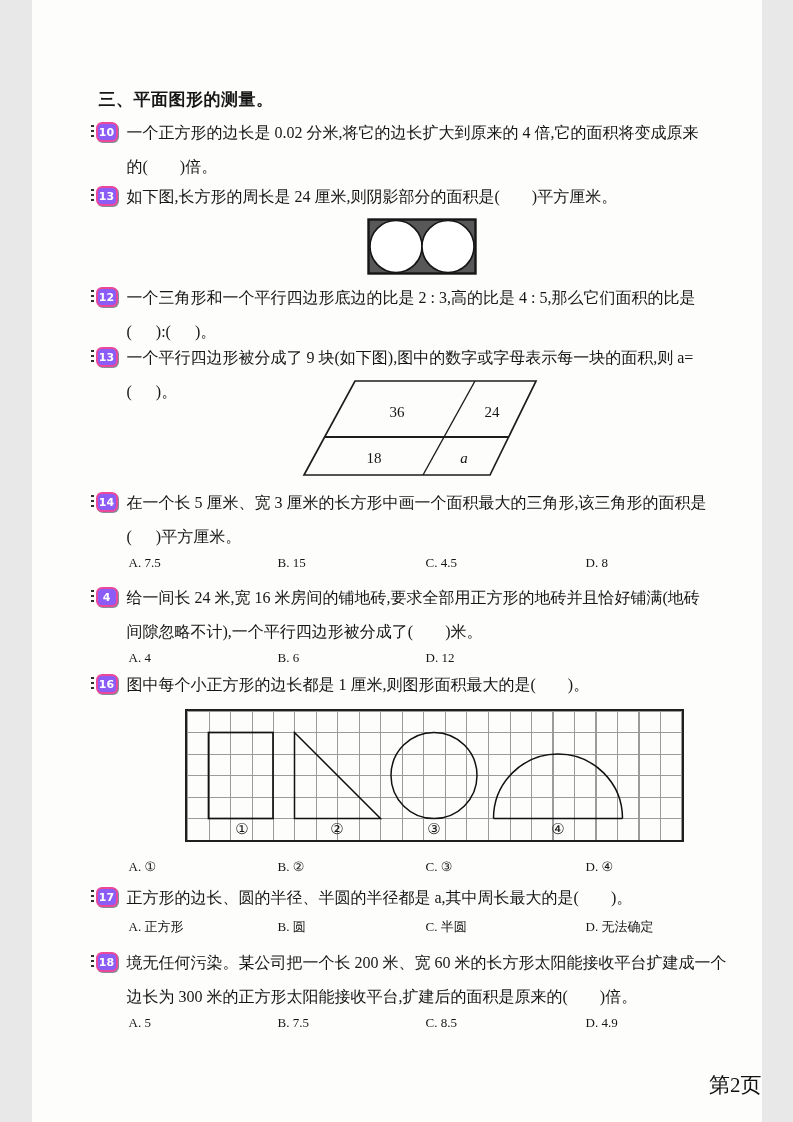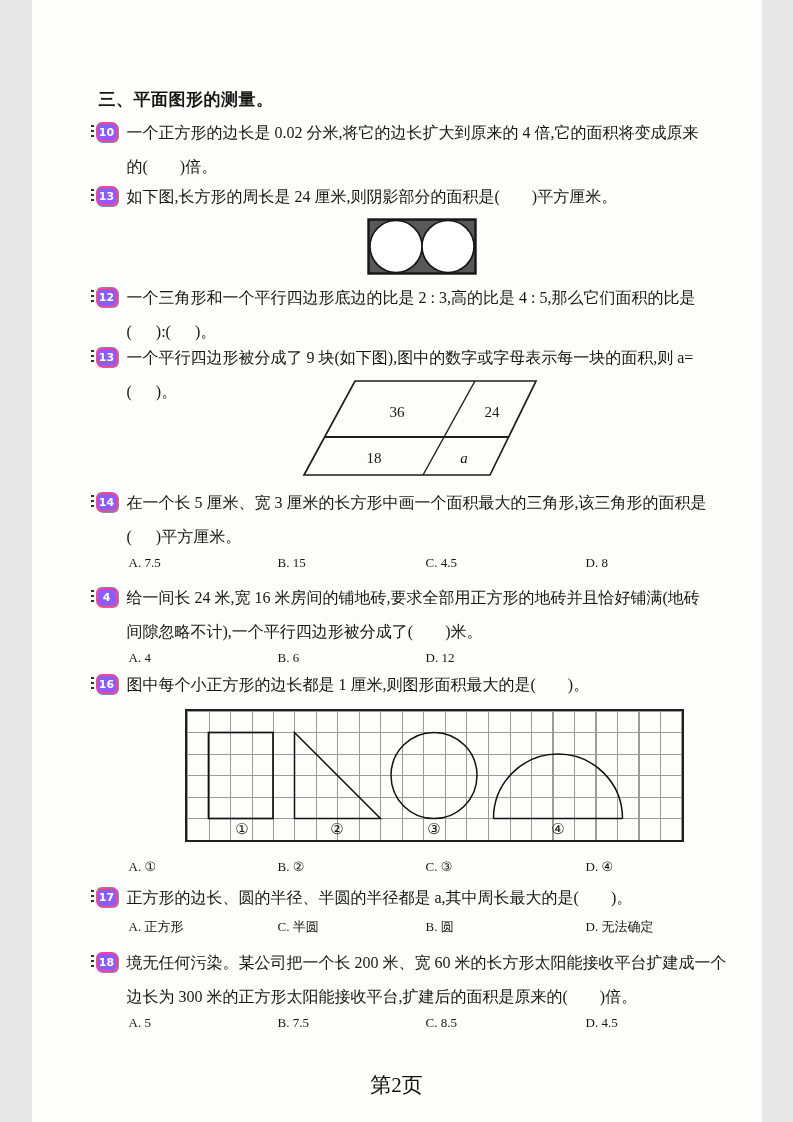--- a/index.html
+++ b/index.html
@@ -40,21 +40,21 @@
     position:relative; margin:7px 0 0 58px; width:495px; height:129px;
     border:2px solid #1f1f1f; box-sizing:content-box; background-color:#fdfdfc;
     background-image:
       repeating-linear-gradient(to right,#9b9b9b 0 1px,transparent 1px 21.5px),
       repeating-linear-gradient(to bottom,#9b9b9b 0 1px,transparent 1px 21.5px);
   }
   .grid16 svg { position:absolute; left:0; top:0; }
   .grid16 + .options { margin-top:10px; }
   .fig-label { font-size:15px; fill:#161616; font-family:"Liberation Serif","DejaVu Serif",serif; }
   .footer {
-    position:absolute; left:0; right:0; top:1071px; text-align:center;
+    position:absolute; left:0; right:0; top:1071px; text-align:right;
     font-size:21px; color:#111;
   }
   svg text { user-select:none; }
 </style>
 </head>
 <body>
 
 <div class="page">
 
   <div class="section-title">三、平面图形的测量。</div>
@@ -158,36 +158,36 @@
       </div>
     </div>
   </div>
 
   <div class="question" style="top:881px">
     <span class="badge">17</span>
     <div class="qbody">
       <div class="qline">正方形的边长、圆的半径、半圆的半径都是 a,其中周长最大的是(        )。</div>
       <div class="options" style="margin-top:-3px">
         <span>A. 正方形</span>
+        <span>B. 圆</span>
         <span>C. 半圆</span>
-        <span>B. 圆</span>
         <span>D. 无法确定</span>
       </div>
     </div>
   </div>
 
   <div class="question" style="top:946px">
     <span class="badge">18</span>
     <div class="qbody">
       <div class="qline">境无任何污染。某公司把一个长 200 米、宽 60 米的长方形太阳能接收平台扩建成一个</div>
       <div class="qline">边长为 300 米的正方形太阳能接收平台,扩建后的面积是原来的(        )倍。</div>
       <div class="options">
         <span>A. 5</span>
         <span>B. 7.5</span>
         <span>C. 8.5</span>
-        <span>D. 4.5</span>
+        <span>D. 4.9</span>
       </div>
     </div>
   </div>
 
   <div class="footer">第2页</div>
 
 </div>
 
 </body></html>

